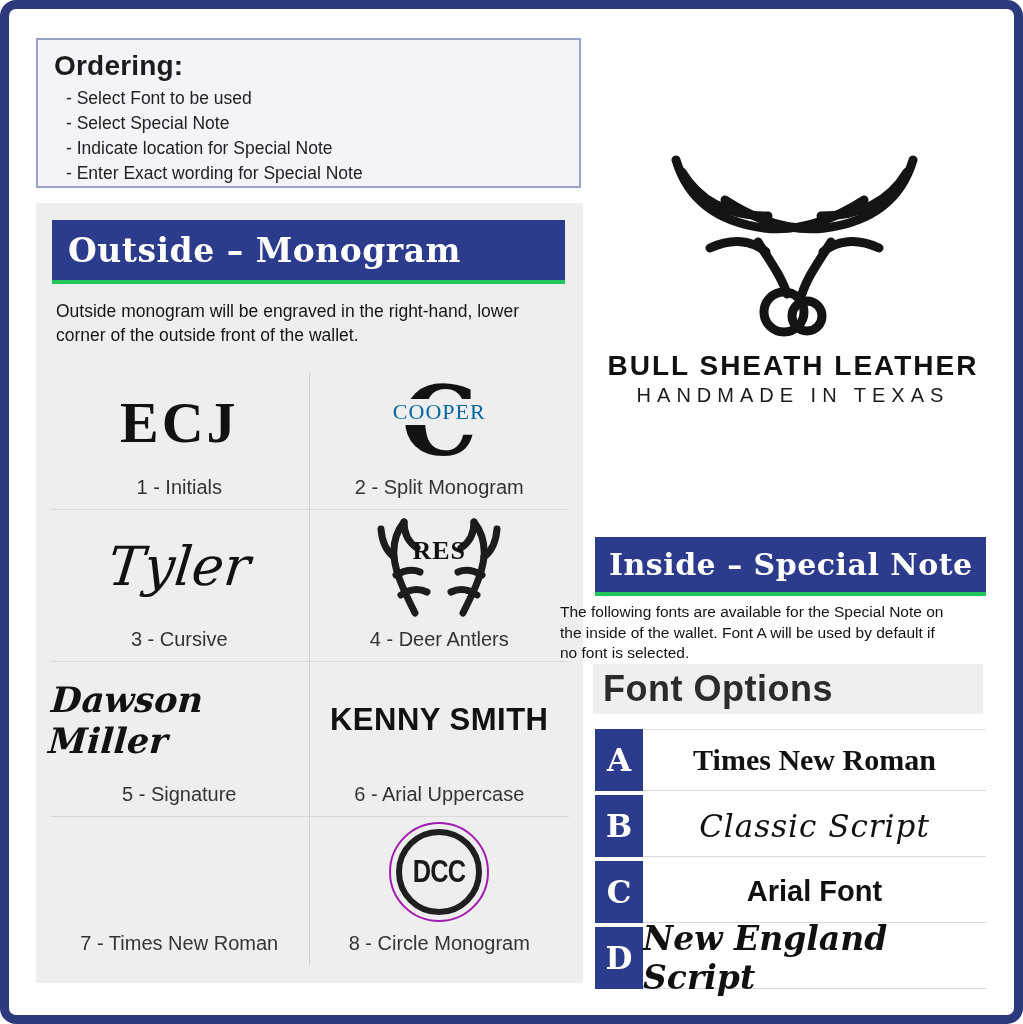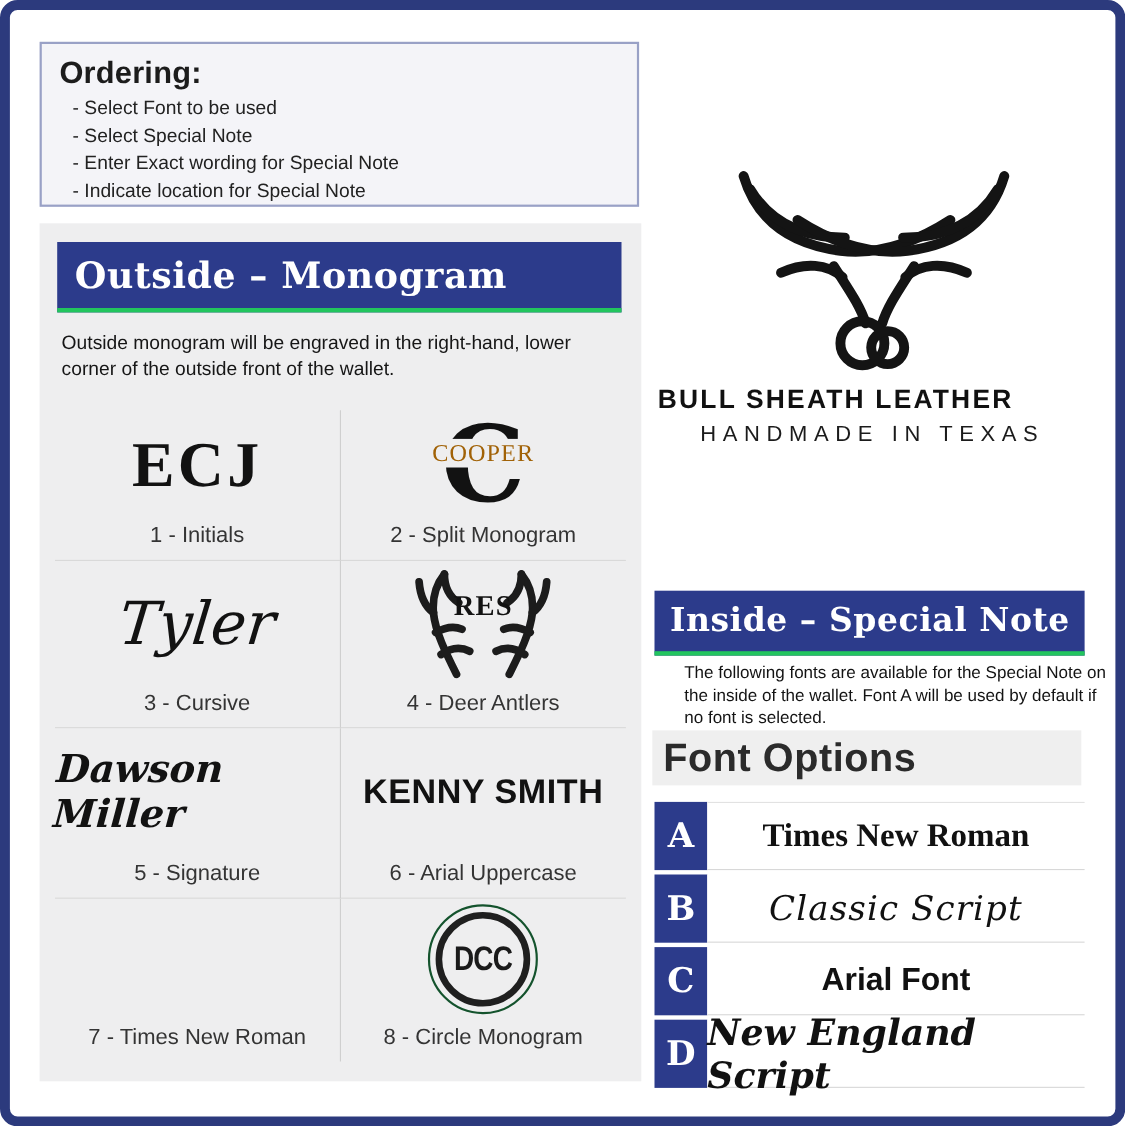--- a/index.html
+++ b/index.html
@@ -55,62 +55,62 @@
     flex:1; display:flex; align-items:center; justify-content:center; width:100%;
     position:relative; color:#121212;
   }
   .mono-label { font-size:20px; color:#343434; height:32px; display:flex; align-items:center; }
 
   .s-initials { font-family:"Liberation Serif", serif; font-weight:bold; font-size:58px; letter-spacing:3px; }
   .s-splitC  { font-family:"DejaVu Serif", serif; font-weight:bold; font-size:96px; line-height:.95; }
   .s-overlay {
     position:absolute; left:50%; top:40%; transform:translate(-50%,-50%);
     font-family:"Liberation Serif", serif; font-size:22px; letter-spacing:1px;
-    background:#eeeeef; padding:0 3px; color:#a16207;
+    background:#eeeeef; padding:0 3px; color:#0369a1;
   }
   .s-cursive { font-family:"DejaVu Serif", serif; font-style:italic; font-size:54px; transform:skewX(-6deg); }
   .s-signature { font-family:"DejaVu Serif", serif; font-style:italic; font-weight:bold; font-size:35px; transform:skewX(-4deg); }
   .s-arial { font-family:"Liberation Sans", sans-serif; font-weight:bold; font-size:31px; letter-spacing:.5px; }
   .s-times { font-family:"Liberation Serif", serif; font-weight:bold; font-size:40px; }
   .antler-wrap { position:relative; width:180px; height:100px; display:flex; align-items:center; justify-content:center; }
   .antler-res {
     position:absolute; left:50%; top:26px; transform:translate(-50%,0);
     font-family:"Liberation Serif", serif; font-weight:bold; font-size:26px; letter-spacing:1px;
   }
   .circle-mono {
-    width:100px; height:100px; border:2px solid #14532d; border-radius:50%;
+    width:100px; height:100px; border:2px solid #a21caf; border-radius:50%;
     display:flex; align-items:center; justify-content:center;text-align:right;
   }
   .circle-mono-inner {
     width:86px; height:86px; border:6px solid #1f1f1f; border-radius:50%;
     display:flex; align-items:center; justify-content:center;
   }
   .circle-mono-text {
     font-family:"Liberation Sans", sans-serif; font-weight:bold; font-size:31px;
     transform:scaleX(.82); letter-spacing:-1px; color:#1a1a1a;
   }
 
   
   .brand-logo { position:absolute; left:652px; top:146px; width:285px; height:200px; }
   .brand-name {
-    position:absolute; left:598px; top:350px; width:390px; text-align:left;
-    font-weight:bold; font-size:24px; letter-spacing:2px; color:#111;
+    position:absolute; left:598px; top:350px; width:390px; text-align:center;
+    font-weight:bold; font-size:28px; letter-spacing:2px; color:#111;
   }
   .brand-tagline {
     position:absolute; left:598px; top:384px; width:390px; text-align:center;
     font-size:20px; letter-spacing:6px; color:#1b1b1b;
   }
 
   
   .inside-bar {
     position:absolute; left:595px; top:537px; width:391px; height:59px;
     font-size:30px; padding-left:14px; letter-spacing:.5px;
   }
   .inside-desc {
-    position:absolute; left:622px; top:602px; width:396px;
+    position:absolute; left:560px; top:602px; width:396px;
     font-size:15.5px; line-height:20.5px; color:#131313;
   }
   .font-options-strip {
     position:absolute; left:593px; top:664px; width:390px; height:50px;
     background:#efefef; display:flex; align-items:center; padding-left:10px;
     font-size:36px; font-weight:bold; color:#2b2b2b; letter-spacing:.5px;
   }
   .font-rows { position:absolute; left:595px; top:729px; width:391px; }
   .font-row { display:flex; height:62px; margin-bottom:4px; }
   .font-key {
@@ -131,22 +131,22 @@
 </head>
 <body>
 
 <div class="frame"></div>
 
 <section class="ordering-box">
   <div class="ordering-title">Ordering:</div>
   <ul class="ordering-list">
     <li>- Select Font to be used</li>
     <li>- Select Special Note</li>
+    <li>- Indicate location for Special Note</li>
     <li>- Enter Exact wording for Special Note</li>
-    <li>- Indicate location for Special Note</li>
   </ul>
 </section>
 
 <section class="left-panel">
   <div class="bar outside-bar">
     <span>Outside – Monogram</span>
   </div>
   <p class="outside-desc">Outside monogram will be engraved in the right-hand, lower corner of the outside front of the wallet.</p>
 
   <div class="mono-grid">

